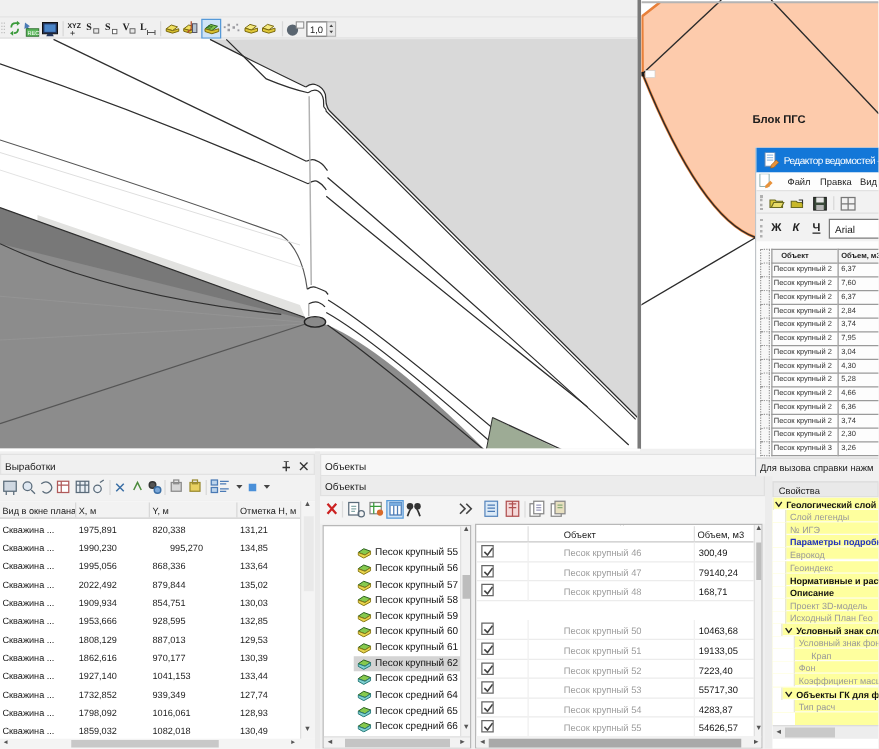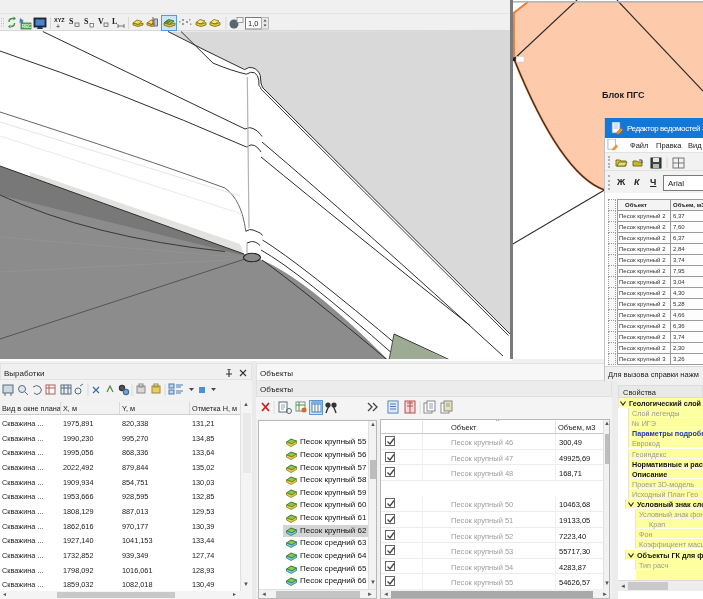--- a/index.html
+++ b/index.html
@@ -235,21 +235,21 @@
    </div>
    <div class="abs" style="left:0;top:14.0px;width:240px;height:15px;">
             <span class="abs" style="left:2px;top:4px;">Скважина ...</span>
             <span class="abs" style="left:63px;top:4px;">1975,891</span>
             <span class="abs" style="left:122px;top:4px;">820,338</span>
             <span class="abs" style="left:192px;top:4px;">131,21</span>
           </div>
    <div class="abs" style="left:0;top:28.7px;width:240px;height:15px;">
             <span class="abs" style="left:2px;top:4px;">Скважина ...</span>
             <span class="abs" style="left:63px;top:4px;">1990,230</span>
-            <span class="abs" style="left:122px;top:4px;text-align:center;">995,270</span>
+            <span class="abs" style="left:136px;top:4px;text-align:center;">995,270</span>
             <span class="abs" style="left:192px;top:4px;">134,85</span>
           </div>
    <div class="abs" style="left:0;top:43.3px;width:240px;height:15px;">
             <span class="abs" style="left:2px;top:4px;">Скважина ...</span>
             <span class="abs" style="left:63px;top:4px;">1995,056</span>
             <span class="abs" style="left:122px;top:4px;">868,336</span>
             <span class="abs" style="left:192px;top:4px;">133,64</span>
           </div>
    <div class="abs" style="left:0;top:58.0px;width:240px;height:15px;">
             <span class="abs" style="left:2px;top:4px;">Скважина ...</span>
@@ -513,21 +513,21 @@
             <span class="abs" style="left:178px;top:4px;color:#111;">300,49</span>
             <i class="abs" style="left:41px;top:0px;height:15.6px;border-left:1px solid #f0f0f0;"></i>
             <i class="abs" style="left:174px;top:0px;height:15.6px;border-left:1px solid #f0f0f0;"></i>
           </div>
     <div class="abs" style="left:0;top:29.6px;width:222px;height:15.6px;border-bottom:1px solid #ececec;">
             <span class="abs" style="left:4px;top:2px;width:10px;height:10px;border:1px solid #666;background:#fff;"></span>
             <svg class="abs" style="left:5px;top:3px" width="9" height="9" viewBox="0 0 9 9">
               <path d="M1.5 4.5l2.5 2.5l4 -5.5" stroke="#444" stroke-width="1.3" fill="none"></path>
             </svg>
             <span class="abs" style="left:70px;top:4px;color:#9d9d9d;">Песок крупный 47</span>
-            <span class="abs" style="left:178px;top:4px;color:#111;">49925,69</span>
+            <span class="abs" style="left:178px;top:4px;color:#111;">79140,24</span>
             <i class="abs" style="left:41px;top:0px;height:15.6px;border-left:1px solid #f0f0f0;"></i>
             <i class="abs" style="left:174px;top:0px;height:15.6px;border-left:1px solid #f0f0f0;"></i>
           </div>
     <div class="abs" style="left:0;top:45.2px;width:222px;height:15.6px;border-bottom:1px solid #ececec;">
             <span class="abs" style="left:4px;top:2px;width:10px;height:10px;border:1px solid #666;background:#fff;"></span>
             <svg class="abs" style="left:5px;top:3px" width="9" height="9" viewBox="0 0 9 9">
               <path d="M1.5 4.5l2.5 2.5l4 -5.5" stroke="#444" stroke-width="1.3" fill="none"></path>
             </svg>
             <span class="abs" style="left:70px;top:4px;color:#9d9d9d;">Песок крупный 48</span>
             <span class="abs" style="left:178px;top:4px;color:#111;">168,71</span>

